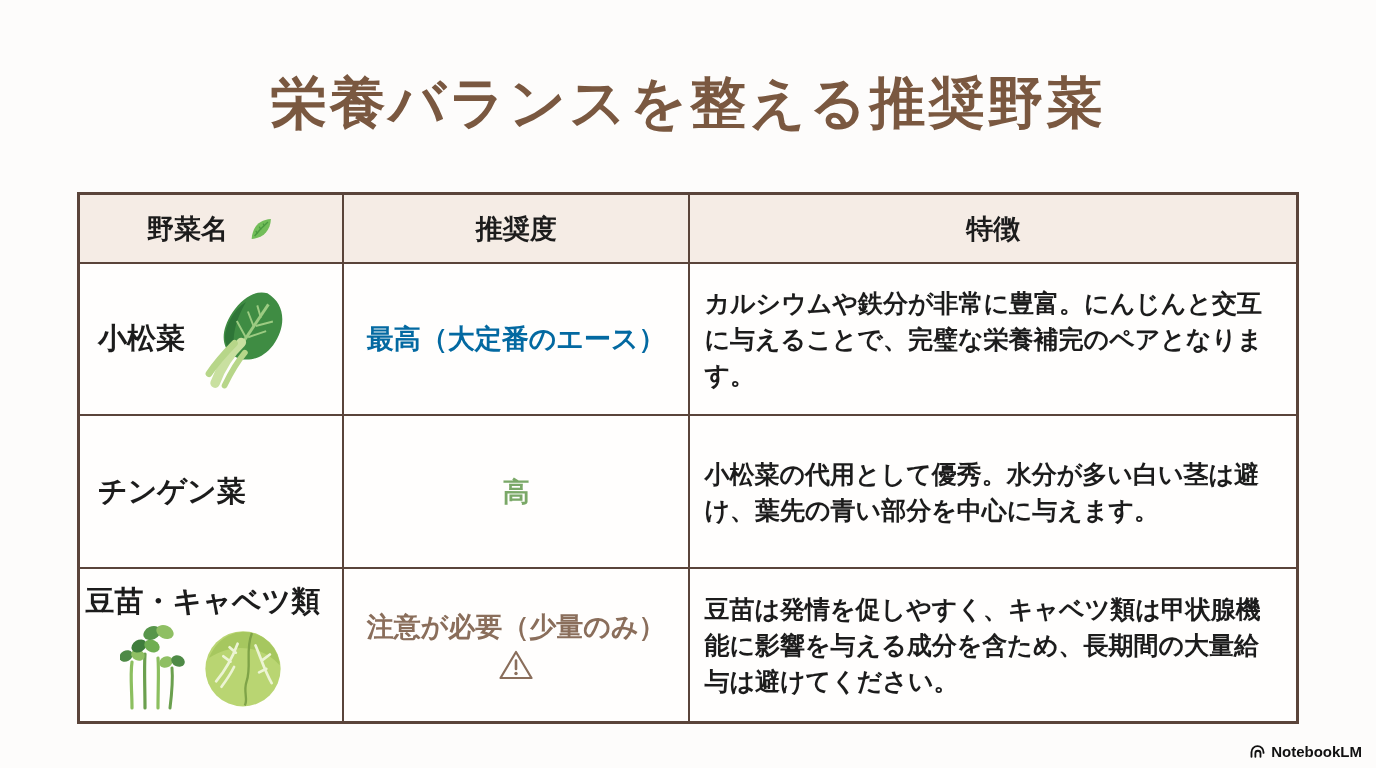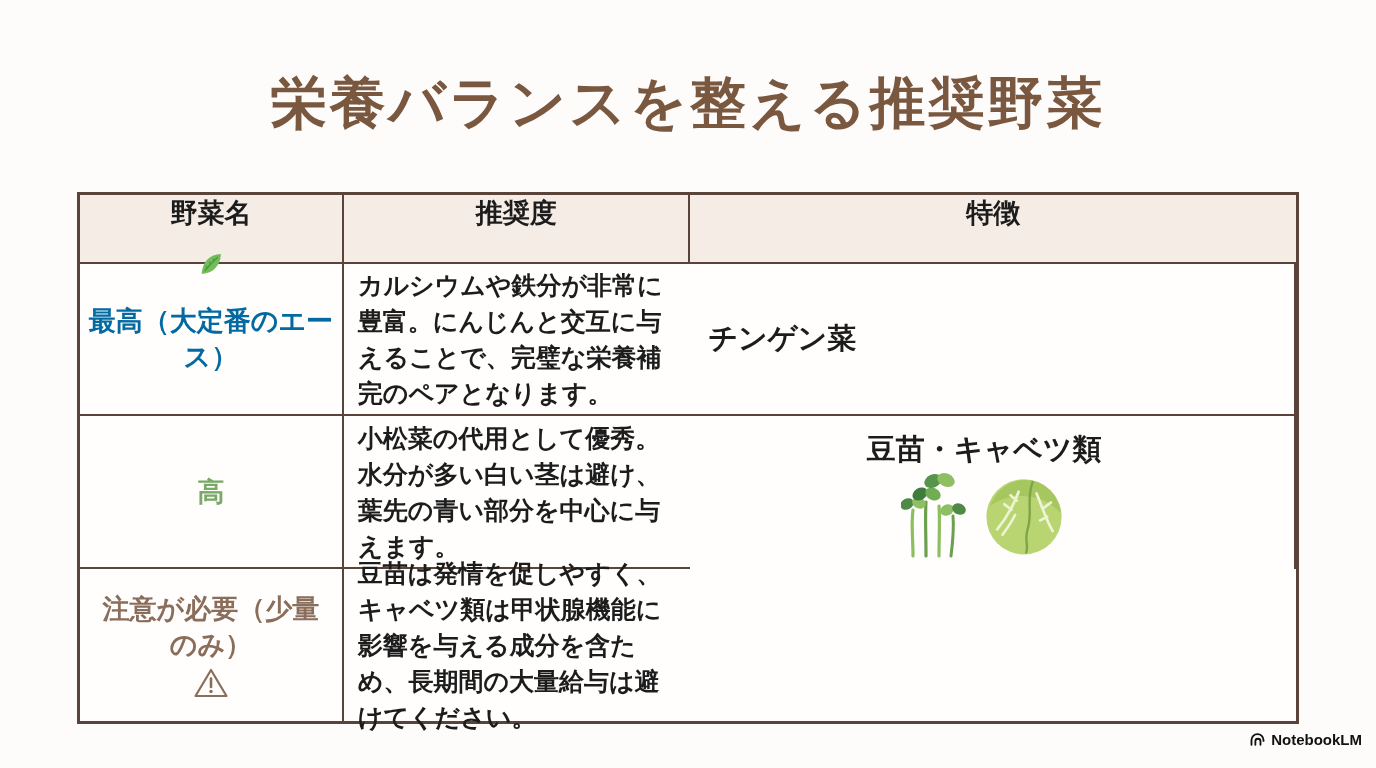--- a/index.html
+++ b/index.html
@@ -26,23 +26,23 @@
   }
   .cell{
     box-sizing:border-box;
     display:flex;align-items:center;
     font-weight:bold;
   }
   .br{border-right:2px solid #5a443a;}
   .bb{border-bottom:2px solid #5a443a;}
   .head{
     background:#f5ece5;
+    justify-content:center;
     font-size:27px;
     gap:19px;
-    flex-direction:column;
   }
   .name-cell{
     font-size:29px;
     padding-left:18px;
     gap:10px;
   }
   .name-cell.stacked{
     flex-direction:column;justify-content:center;
     padding:6px 20px 4px 4px;gap:2px;
   }
@@ -54,21 +54,21 @@
   .rec-cell.stacked{flex-direction:column;gap:4px;padding:0 10px;}
   .rec-highest{color:#0369a1;}
   .rec-high{color:#7aa867;}
   .rec-caution{color:#8a6e5b;}
   .feature-cell{
     font-size:25px;line-height:1.44;
     padding:8px 14px;
     text-align:left;
   }
   .brand{
-    position:absolute;right:14px;bottom:20px;
+    position:absolute;right:14px;bottom:8px;
     display:flex;align-items:center;gap:5px;
     font-size:15px;font-weight:bold;color:#111;
   }
   svg{display:block;}
 </style>
 </head>
 <body>
 
 <h1 class="page-title">栄養バランスを整える推奨野菜</h1>
 
@@ -84,20 +84,36 @@
       </svg>
     </span>
   </div>
   <div class="cell head br bb">
     <span>推奨度</span>
   </div>
   <div class="cell head bb">
     <span>特徴</span>
   </div>
 
+  <div class="cell name-cell br bb">
+    <span>小松菜</span>
+    <span>
+      <svg width="96" height="120" viewBox="0 0 100 120">
+        <g transform="rotate(26 50 60)">
+          <path d="M52 6 C74 8 85 28 81 52 C77 72 62 82 48 80 C33 78 25 62 28 40 C31 20 40 8 52 6 Z" fill="#3f8c43"></path>
+          <path d="M36 24 C28 36 27 56 33 68 C38 76 46 79 52 78 C40 70 34 48 36 24 Z" fill="#2e7537"></path>
+          <path d="M50 74 L58 16" stroke="#9ccb82" stroke-width="3" fill="none"></path>
+          <path d="M53 58 L36 46 M55 44 L42 32 M57 32 L48 22 M54 56 L68 42 M56 42 L70 30" stroke="#9ccb82" stroke-width="2" fill="none"></path>
+          <path d="M44 114 C42 94 44 80 50 64" stroke="#c9e0a0" stroke-width="10" stroke-linecap="round" fill="none"></path>
+          <path d="M34 108 C36 92 40 80 44 68" stroke="#b7d689" stroke-width="7" stroke-linecap="round" fill="none"></path>
+          <path d="M54 112 C54 96 55 84 58 72" stroke="#b7d689" stroke-width="6" stroke-linecap="round" fill="none"></path>
+        </g>
+      </svg>
+    </span>
+  </div>
   <div class="cell rec-cell rec-highest br bb">
     <span>最高（大定番のエース）</span>
   </div>
   <div class="cell feature-cell bb">
     <span>カルシウムや鉄分が非常に豊富。にんじんと交互に与えることで、完璧な栄養補完のペアとなります。</span>
   </div>
 
   <div class="cell name-cell br bb">
     <span>チンゲン菜</span>
   </div>

